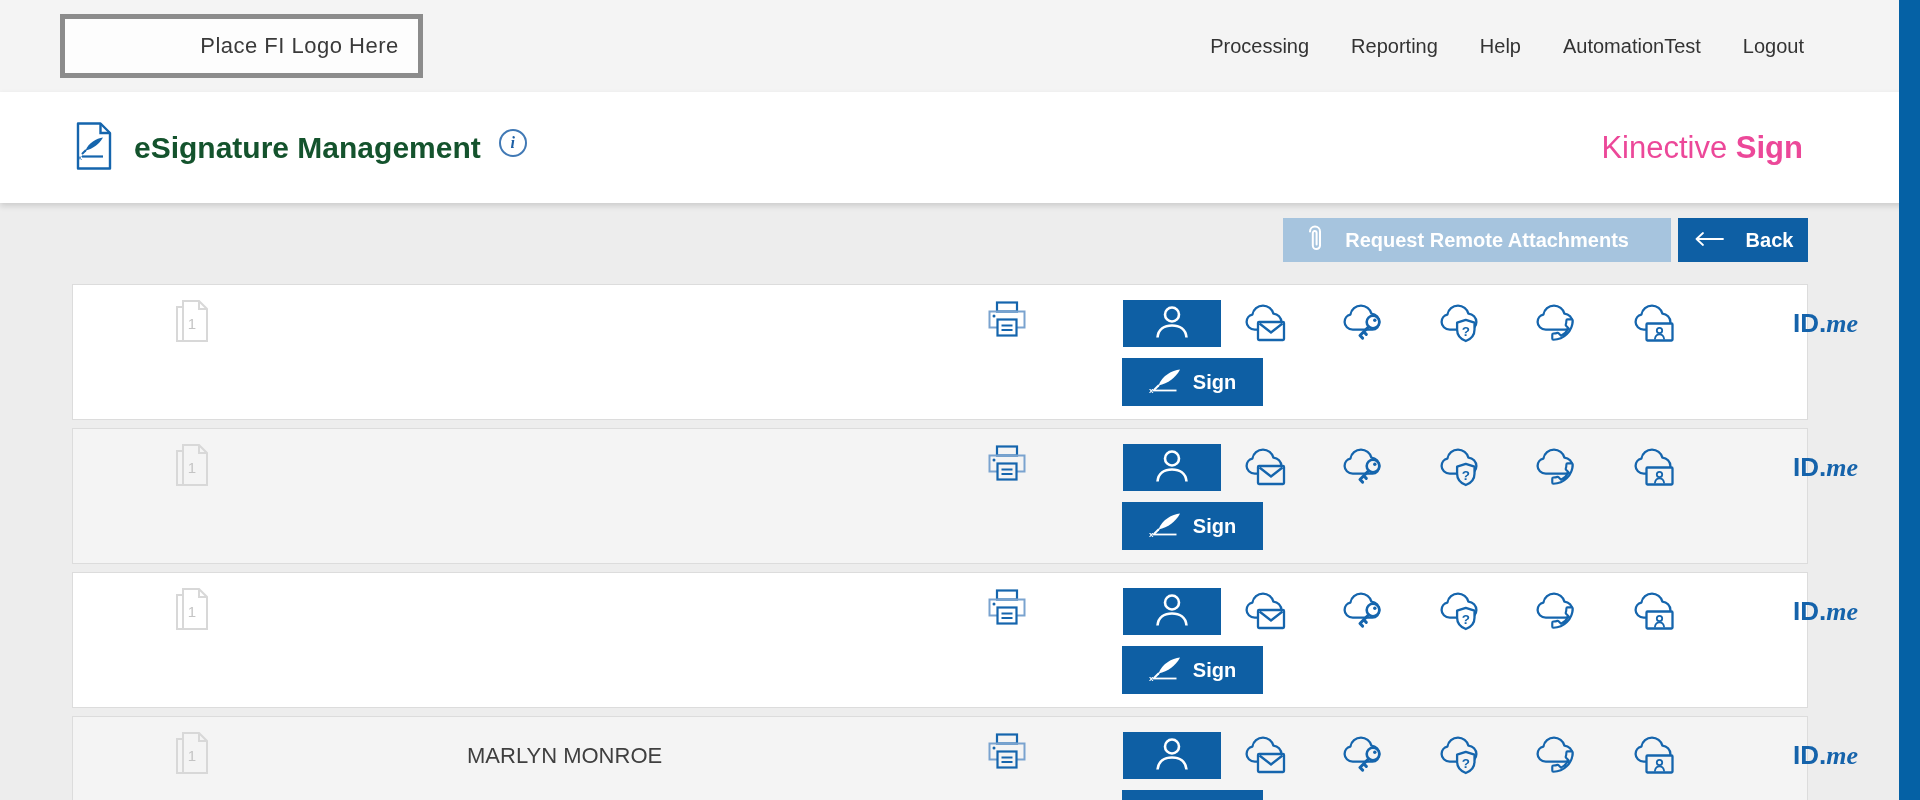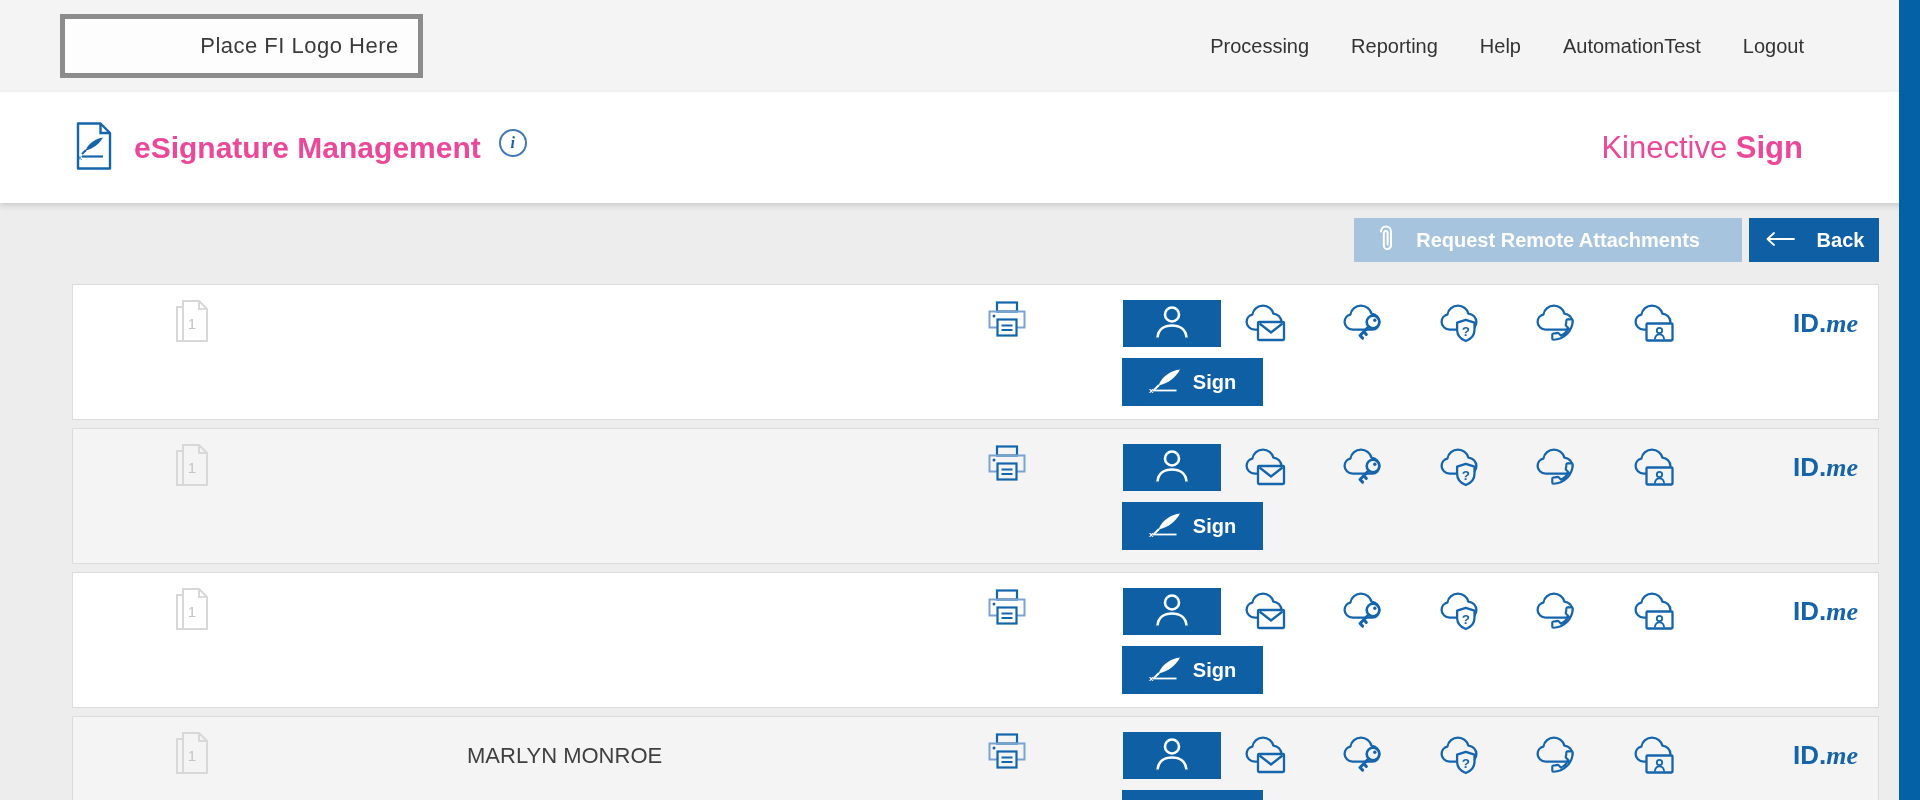--- a/index.html
+++ b/index.html
@@ -14,31 +14,31 @@
               display:flex; align-items:center; justify-content:center; padding-left:116px; }
   .logo-box span { font-size:22px; color:#3a3a3a; letter-spacing:.5px; white-space:nowrap; }
   .topnav { display:flex; align-items:center; column-gap:42px; }
   .nav-item { font-size:20px; color:#333; text-decoration:none; cursor:pointer; white-space:nowrap; }
 
   
   .pagehead { height:111px; background:#fff; display:flex; align-items:center;
               justify-content:space-between; padding:0 117px 0 74px; position:relative;
               box-shadow:0 3px 6px rgba(0,0,0,.14); z-index:2; }
   .ph-left { display:flex; align-items:center; }
-  .ph-title { font-size:30px; color:#ec4899; margin-left:20px; white-space:nowrap; }
+  .ph-title { font-size:30px; color:#14532d; margin-left:20px; white-space:nowrap; }
   .info-badge { width:28px; height:28px; border:2px solid #4179b5; border-radius:50%;
                 display:flex; align-items:center; justify-content:center; margin-left:18px;
                 margin-top:-10px; cursor:pointer; }
   .info-badge span { font-family:"Liberation Serif", serif; font-style:italic; font-weight:700;
                      font-size:16px; color:#1c5fa5; }
   .brand { font-size:31px; color:#ec4899; white-space:nowrap; }
   .brand b { font-weight:700; }
 
   
-  .content { height:597px; padding:15px 41px 0 72px; overflow:hidden; }
+  .content { height:597px; padding:15px 112px 0 72px; overflow:hidden; }
   .actionbar { display:flex; justify-content:flex-end; column-gap:7px; height:44px; }
   .btn { border:none; display:flex; align-items:center; color:#fff; cursor:pointer;
          font-family:"Liberation Sans", sans-serif; font-size:20px; font-weight:700; }
   .btn-request { background:#a6c4de; padding:0 42px 0 22px; column-gap:20px; }
   .btn-back { background:#0e5fa4; width:130px; justify-content:center; column-gap:21px; }
 
   .signer-list { margin-top:22px; }
   .row { --rowbg:#fff; position:relative; height:136px; margin-bottom:8px;
          background:var(--rowbg); border:1px solid #dcdcdc; }
   .row.alt { --rowbg:#f4f4f4; }

